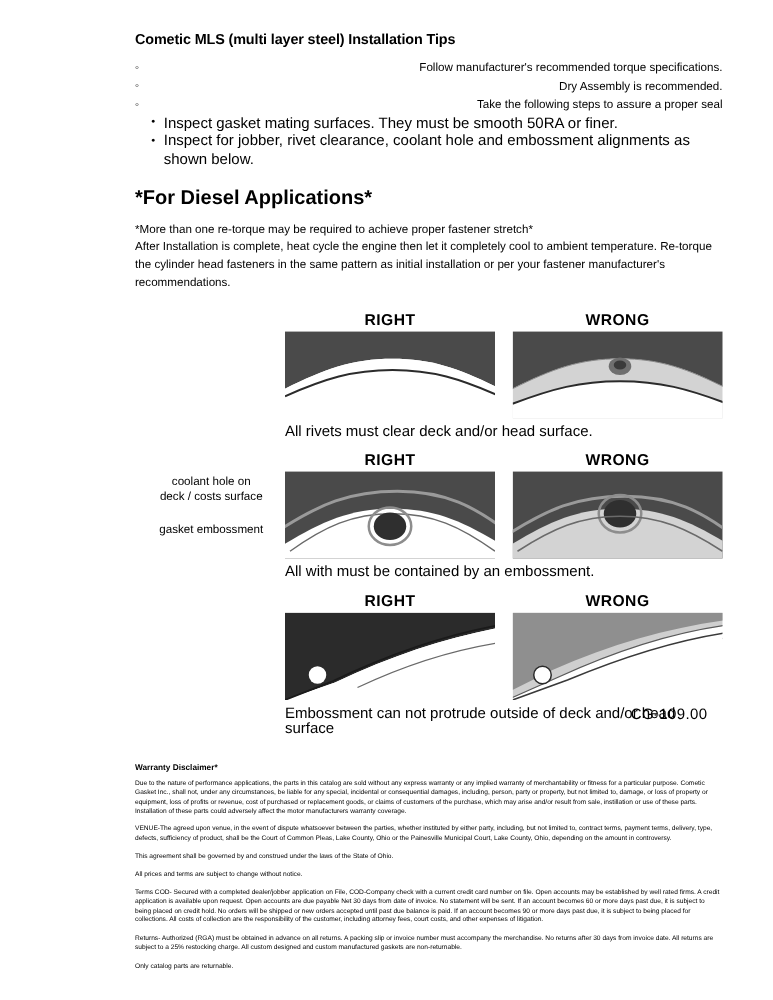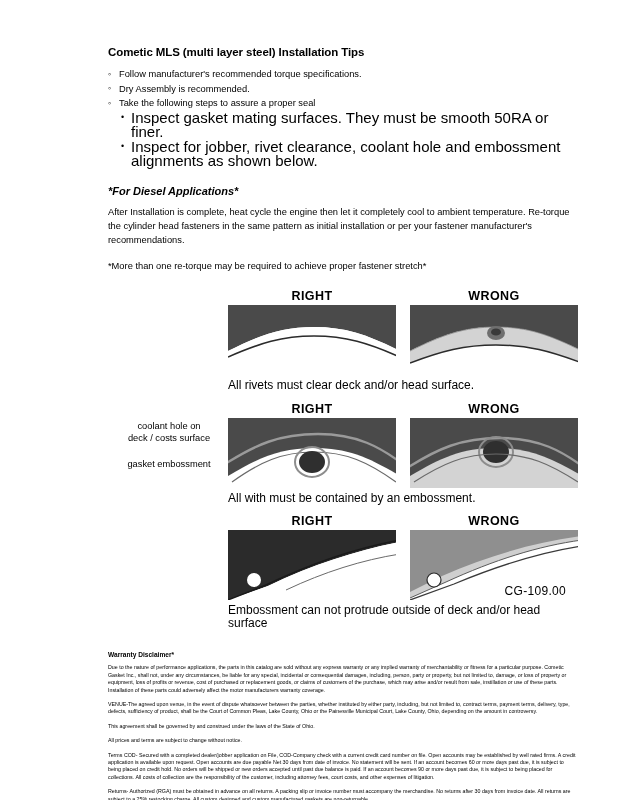--- a/index.html
+++ b/index.html
@@ -14,69 +14,68 @@
     color: #000000;
     position: relative;
     overflow: hidden;
   }
   .page {
     position: relative;
     width: 618px;
     height: 600px;
     box-sizing: border-box;
     padding: 26px 40px 10px 108px;
-    margin-top: 20px;
   }
   h1.title {
     font-size: 11.5px;
     font-weight: bold;
     margin: 0 0 9px 0;
     letter-spacing: -0.1px;
   }
   ul.bullets {
     list-style: none;
     margin: 0;
     padding: 0;
+    text-align: right;
   }
   ul.bullets > li {
     font-size: 9.3px;
     line-height: 14.5px;
     position: relative;
     padding-left: 11px;
   }
   ul.bullets > li::before {
     content: "\25E6";
     position: absolute;
     left: 0px;
     top: -0.5px;
     font-size: 9px;
   }
   ul.sub {
     list-style: none;
     margin: 0;
     padding: 0 0 0 13px;
   }
   ul.sub > li {
-    font-size: 15px;
+    font-size: 12px;
     line-height: 14.5px;
     position: relative;
     padding-left: 10px;
   }
   ul.sub > li::before {
     content: "\2022";
     position: absolute;
     left: 0px;
     top: -0.5px;
     font-size: 9px;
   }
   h2.subtitle {
-    font-size: 11px;
+    font-size: 16px;
     font-weight: bold;
     margin: 16px 0 8px 0;
-    font-style: italic;
   }
   p.para {
     font-size: 9.3px;
     line-height: 14.2px;
     margin: 0 0 12px 0;
   }
   p.para.last {
     margin-bottom: 0;
   }
 
@@ -174,22 +173,22 @@
     <li>Dry Assembly is recommended.</li>
     <li>Take the following steps to assure a proper seal</li>
   </ul>
   <ul class="sub">
     <li>Inspect gasket mating surfaces.  They must be smooth 50RA or finer.</li>
     <li>Inspect for jobber, rivet clearance, coolant hole and embossment alignments as shown below.</li>
   </ul>
 
   <h2 class="subtitle">*For Diesel Applications*</h2>
 
+  <p class="para last">*More than one re-torque may be required to achieve proper fastener stretch*</p>
   <p class="para">After Installation is complete, heat cycle the engine then let it completely cool to ambient temperature. Re-torque the cylinder head fasteners in the same pattern as initial installation or per your fastener manufacturer's recommendations.</p>
-  <p class="para last">*More than one re-torque may be required to achieve proper fastener stretch*</p>
 
   <div class="figures">
 
     <div class="fig-block">
       <div class="fig-labels">
         <div class="fig-label">RIGHT</div>
         <div class="fig-label">WRONG</div>
       </div>
       <div class="fig-row">
         <div class="fig-cell">

